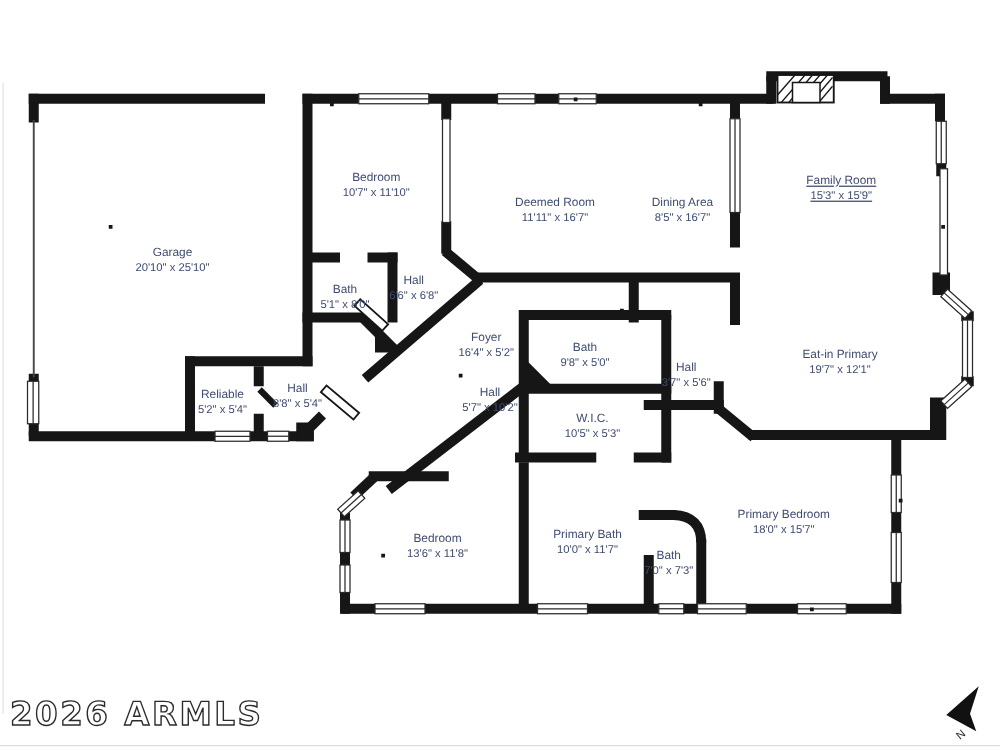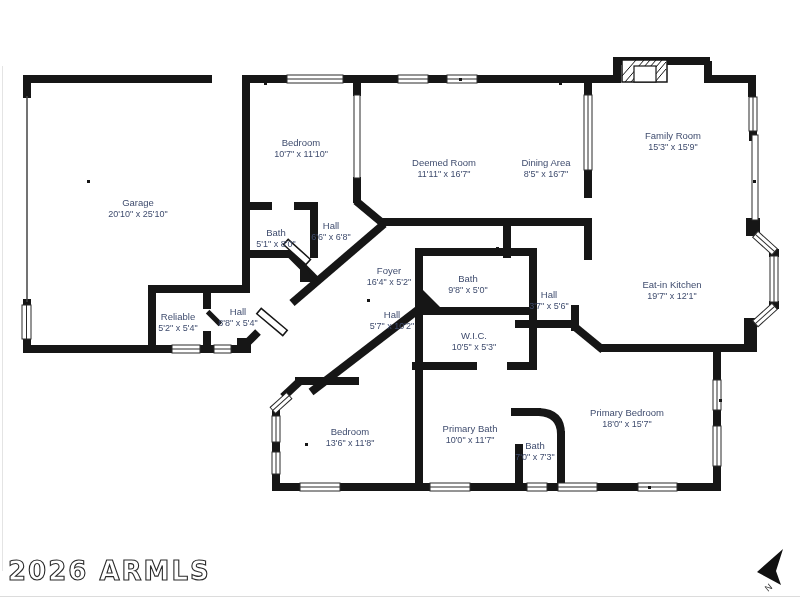--- a/index.html
+++ b/index.html
@@ -278,26 +278,26 @@
         <span class="dm">6'6" x 6'8"</span>
       </div>
       <div class="room-label" style="left: 444px; top: 168px;">
         <span class="nm">Deemed Room</span>
         <span class="dm">11'11" x 16'7"</span>
       </div>
       <div class="room-label" style="left: 546px; top: 168px; text-align: center;">
         <span class="nm">Dining Area</span>
         <span class="dm">8'5" x 16'7"</span>
       </div>
-      <div class="room-label" style="left: 673px; top: 141px;">
+      <div class="room-label" style="left: 673px; top: 151px; text-decoration: underline;">
         <span class="nm">Family Room</span>
         <span class="dm">15'3" x 15'9"</span>
       </div>
       <div class="room-label" style="left: 672px; top: 290px;">
-        <span class="nm">Eat-in Kitchen</span>
+        <span class="nm">Eat-in Primary</span>
         <span class="dm">19'7" x 12'1"</span>
       </div>
       <div class="room-label" style="left: 353px; top: 276px; margin-left: 36px;">
         <span class="nm">Foyer</span>
         <span class="dm">16'4" x 5'2"</span>
       </div>
       <div class="room-label" style="left: 178px; top: 322px;">
         <span class="nm">Reliable</span>
         <span class="dm">5'2" x 5'4"</span>
       </div>

